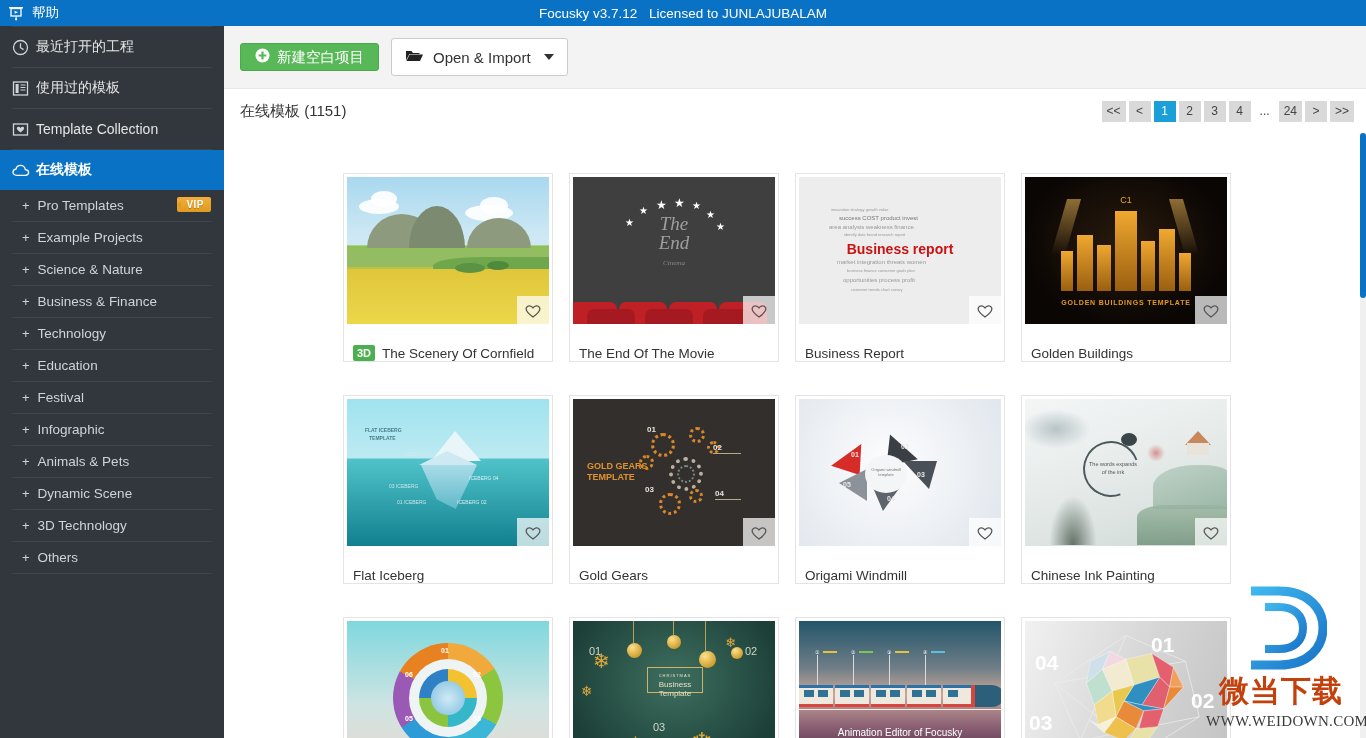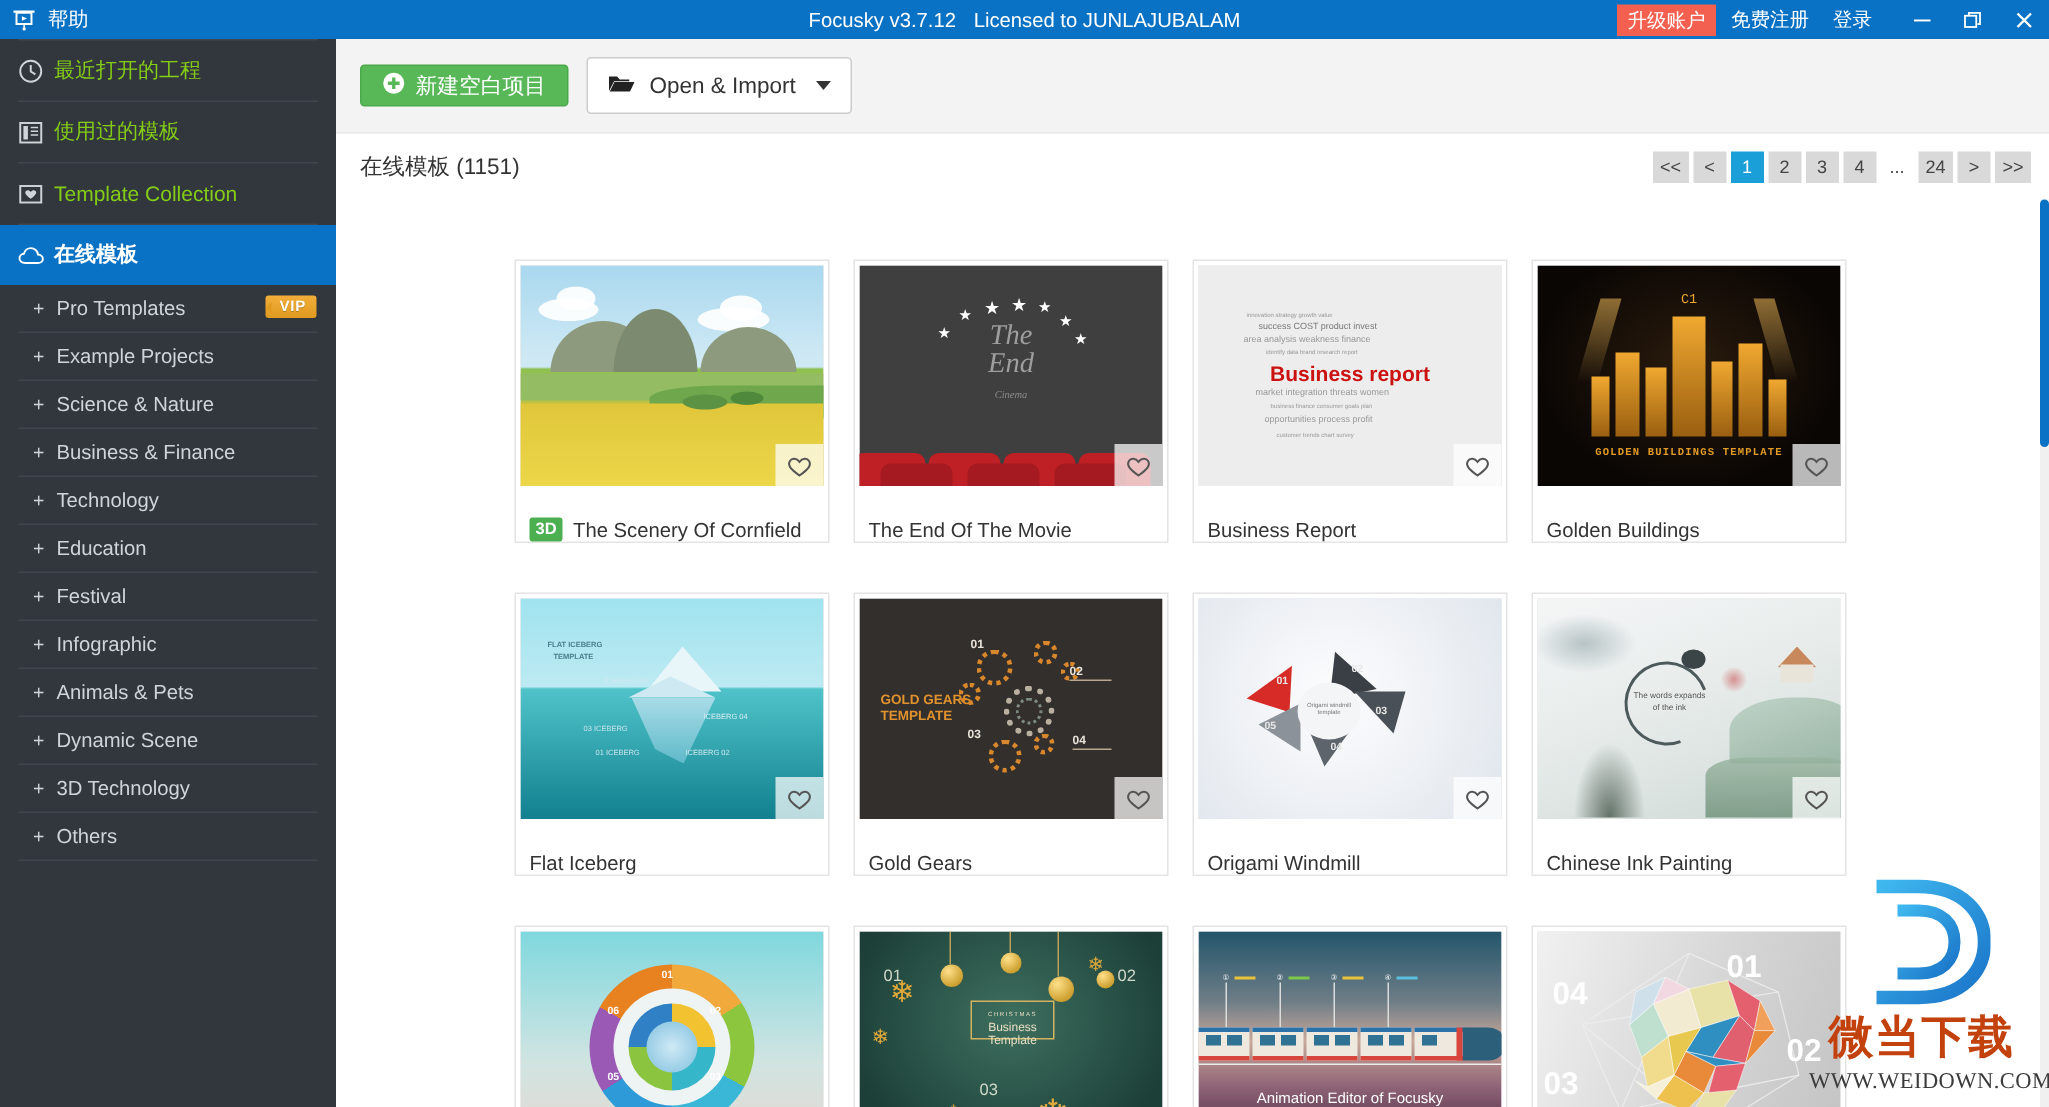--- a/index.html
+++ b/index.html
@@ -45,21 +45,21 @@
   .sb-brand-icon { width: 42px; height: 36px; flex: 0 0 42px; margin-right: 6px; }
   .sb-brand-txt .sb-name {
     font-size: 26px; color: #8b9097; letter-spacing: .5px; line-height: 1;
     margin-bottom: 2px;
   }
   .sb-brand-txt .sb-ver { font-size: 12.5px; color: #b8bdc3; }
   .sb-sep { height: 1px; background: #3f464d; margin: 0 12px; }
 
   .sb-main-item {
     height: 40px; display: flex; align-items: center; padding-left: 12px;
-    font-size: 14px; color: #84cc16; cursor: default;
+    font-size: 14px; color: #e5e5e5; cursor: default;
   }
   .sb-main-item .sb-ic { width: 24px; flex: 0 0 24px; display: flex;
                           align-items: center; }
   .sb-main-item.active { background: #0a72c4; color: #fff; font-weight: bold; }
 
   .sb-cat {
     height: 31px; display: flex; align-items: center; padding-left: 22px;
     font-size: 13.5px; color: #cfd4d8; position: relative; cursor: default;
   }
   .sb-cat .plus { margin-right: 8px; color: #cfd4d8; font-size: 13px; }
@@ -194,21 +194,21 @@
                  font-style: italic; }
 
   
   .art-br { background: #ededed; }
   .art-br .wc { position: absolute; color: #999; font-size: 4px;
                 white-space: nowrap; }
   .art-br .hdr { position: absolute; left: 0; width: 100%; text-align: center;
                  color: #cc1111; font-weight: bold; font-size: 14px; top: 64px; }
 
   
-  .art-gb { background: radial-gradient(ellipse at 50% 45%, #2a1b0d, #0a0604 72%); font-family: Liberation Mono, monospace; }
+  .art-gb { background: radial-gradient(ellipse at 50% 45%, #2a1b0d, #0a0604 72%); }
   .art-gb .bld { position: absolute; bottom: 33px;
                  background: linear-gradient(#f0a830, #9a5f10); }
   .art-gb .beam { position: absolute; background: linear-gradient(
                   rgba(245,190,90,.55), rgba(245,190,90,0)); }
   .art-gb .cap { position: absolute; left: 0; width: 100%; text-align: center;
                  color: #e09a26; font-size: 7px; font-weight: bold;
                  letter-spacing: .8px; bottom: 18px; }
 
   
   .art-ice { background: linear-gradient(#9fe3ef 0%, #bdeaf2 40%, #4fc3c9 41%,
@@ -270,41 +270,20 @@
         <path d="M6.6 5.8 L10 7.3 L6.6 8.8 Z" fill="#fff"></path>
         <rect x="7.6" y="11" width="1" height="3" fill="#fff"></rect>
         <circle cx="8.1" cy="14.3" r="1.1" fill="#fff"></circle>
       </svg>
     </span>
     <span class="tb-help">帮助</span>
   </div>
   <div class="tb-center">
     <span>Focusky v3.7.12</span>
     <span>Licensed to JUNLAJUBALAM</span>
-  </div>
-  <div class="tb-right">
-    <span class="tb-upgrade">升级账户</span>
-    <span class="tb-link">免费注册</span>
-    <span class="tb-link">登录</span>
-    <span class="tb-win">
-      <svg width="13" height="13" viewBox="0 0 13 13">
-        <rect x="1" y="6" width="11" height="1.3" fill="#fff"></rect>
-      </svg>
-    </span>
-    <span class="tb-win">
-      <svg width="13" height="13" viewBox="0 0 13 13">
-        <rect x="1" y="3.5" width="7.5" height="7.5" fill="none" stroke="#fff" stroke-width="1.2"></rect>
-        <path d="M3.6 3.3 V1.6 H11 V9 H9.3" fill="none" stroke="#fff" stroke-width="1.2"></path>
-      </svg>
-    </span>
-    <span class="tb-win close">
-      <svg width="13" height="13" viewBox="0 0 13 13">
-        <path d="M2 2 L11 11 M11 2 L2 11" stroke="#fff" stroke-width="1.6"></path>
-      </svg>
-    </span>
   </div>
 </div>
 
 <div class="sidebar">
 
   <div class="sb-sep"></div>
 
   <div class="sb-main-item">
     <span class="sb-ic">
       <svg width="17" height="17" viewBox="0 0 17 17">

